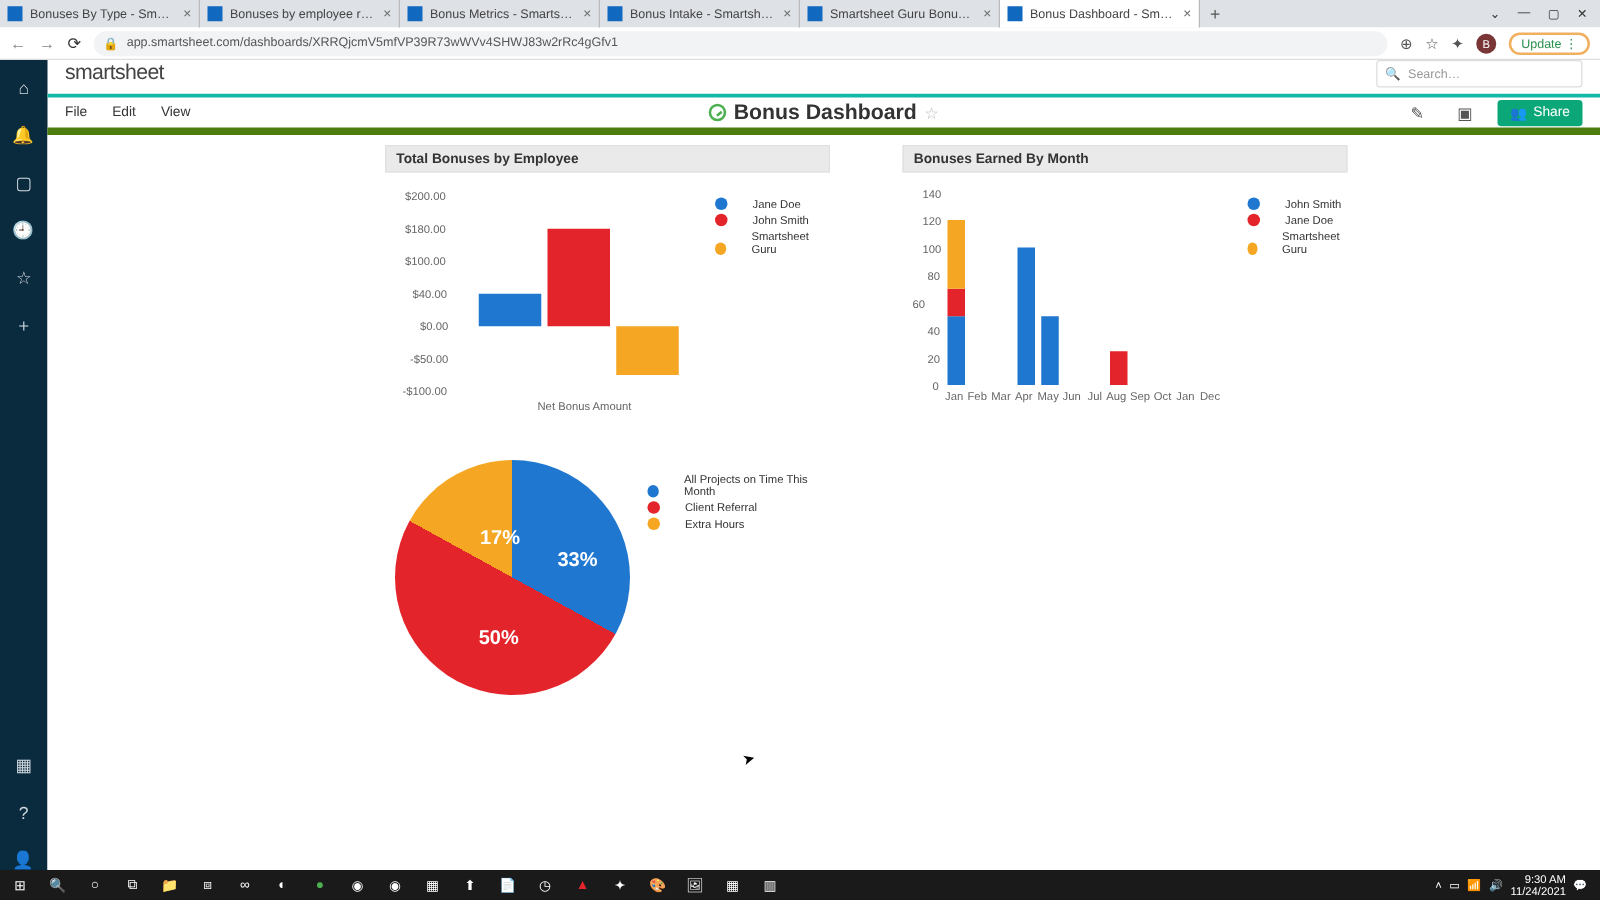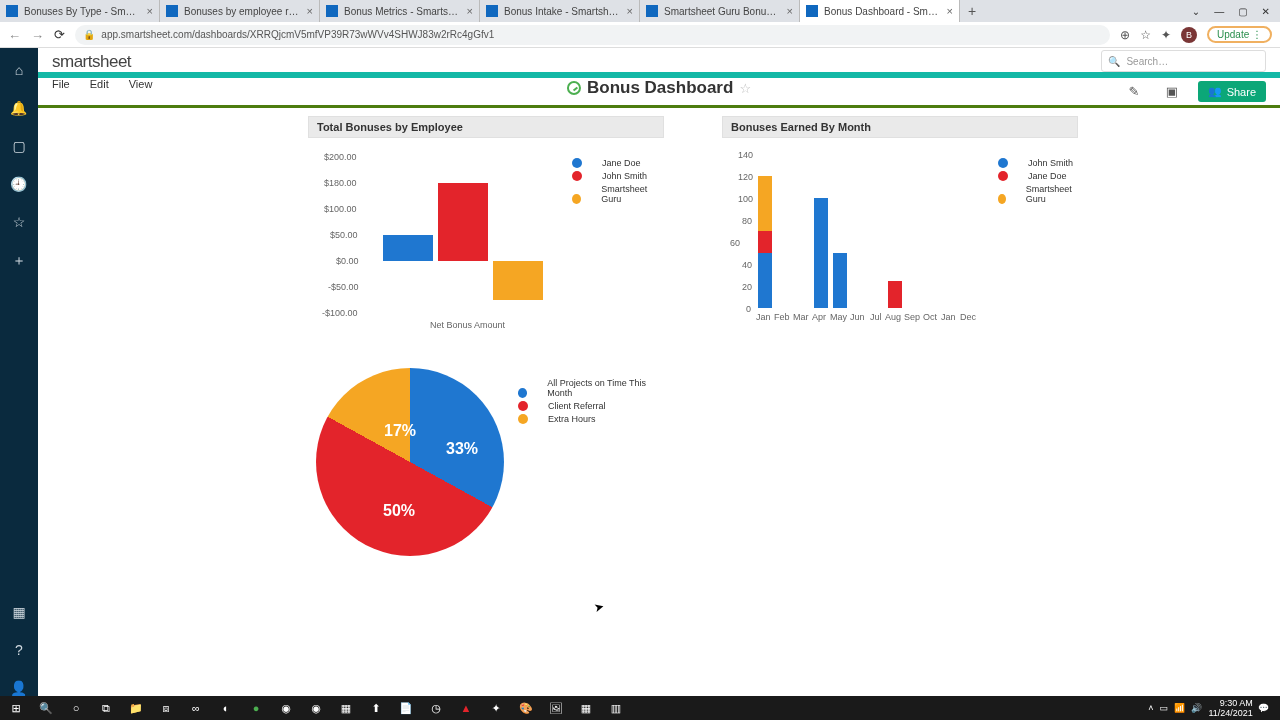--- a/index.html
+++ b/index.html
@@ -20,24 +20,24 @@
 .lock{font-size:10px;color:#555}
 .addr-right{display:flex;align-items:center;gap:10px;color:#555;font-size:12px}
 .update-btn{border:2px solid #f0b060;color:#2a8f4d;border-radius:12px;padding:1px 8px;font-size:10px}
 .avatar-dot{width:16px;height:16px;border-radius:50%;background:#7a3636;color:#fff;font-size:9px;display:flex;align-items:center;justify-content:center}
 
 .app{position:absolute;top:48px;left:0;right:0;bottom:24px;display:flex}
 .left-rail{width:38px;background:#0a2a3e;display:flex;flex-direction:column;align-items:center;padding-top:14px;gap:22px;color:#cfd8df}
 .left-rail .ic{font-size:14px}
 .left-rail .spacer{flex:1}
 .app-main{flex:1;display:flex;flex-direction:column}
-.brand-bar{height:30px;display:flex;align-items:flex-end;padding:0 14px;border-bottom:6px solid #14b8a6}
+.brand-bar{height:30px;display:flex;align-items:flex-start;padding:0 14px;border-bottom:3px solid #14b8a6}
 .brand{font-size:17px;color:#444;letter-spacing:-0.5px}
 .search-box{margin-left:auto;width:165px;height:22px;border:1px solid #ddd;border-radius:3px;display:flex;align-items:center;gap:6px;padding:0 6px;font-size:10px;color:#999}
-.toolbar{height:30px;display:flex;padding:0 14px;border-bottom:3px solid #4d7c0f;font-size:11px;color:#333;position:relative}
+.toolbar{height:30px;display:flex;align-items:center;padding:0 14px;border-bottom:6px solid #4d7c0f;font-size:11px;color:#333;position:relative}
 .toolbar .menu{margin-right:20px;cursor:pointer}
 .title-center{position:absolute;left:50%;transform:translateX(-50%);display:flex;align-items:center;gap:6px}
 .dash-ic{width:14px;height:14px;border:2px solid #4caf50;border-radius:50%;position:relative}
 .dash-ic::after{content:'';position:absolute;width:5px;height:2px;background:#4caf50;top:5px;left:4px;transform:rotate(-40deg)}
 .title-text{font-weight:bold;font-size:17px}
 .star{color:#bbb;font-size:13px}
 .tool-right{margin-left:auto;display:flex;align-items:center;gap:14px}
 .ic-btn{width:24px;height:24px;display:flex;align-items:center;justify-content:center;color:#555;font-size:13px;cursor:pointer}
 .share-btn{background:#0ca778;color:#fff;border-radius:3px;padding:4px 10px;font-size:11px;display:flex;align-items:center;gap:5px;cursor:pointer}
 
@@ -172,21 +172,21 @@
     </div>
 
     <div class="canvas">
 
       <div class="widget c1">
         <div class="widget-header">Total Bonuses by Employee</div>
         <div class="widget-body">
           <span class="axis-lbl" style="left:16px;top:14px">$200.00</span>
           <span class="axis-lbl" style="left:16px;top:40px">$180.00</span>
           <span class="axis-lbl" style="left:16px;top:66px">$100.00</span>
-          <span class="axis-lbl" style="left:22px;top:92px">$50.00</span>
+          <span class="axis-lbl" style="left:22px;top:92px">$40.00</span>
           <span class="axis-lbl" style="left:28px;top:118px">$0.00</span>
           <span class="axis-lbl" style="left:20px;top:144px">-$50.00</span>
           <span class="axis-lbl" style="left:14px;top:170px">-$100.00</span>
 
           <div class="bar" style="left:75px;width:50px;top:97px;height:26px;background:#1f77d0"></div>
           <div class="bar" style="left:130px;width:50px;top:45px;height:78px;background:#e3242b"></div>
           <div class="bar" style="left:185px;width:50px;top:123px;height:39px;background:#f5a623"></div>
           <span class="x-title" style="left:122px;top:182px">Net Bonus Amount</span>
           <div class="legend" style="left:264px;top:20px">
             <div class="legend-item">

